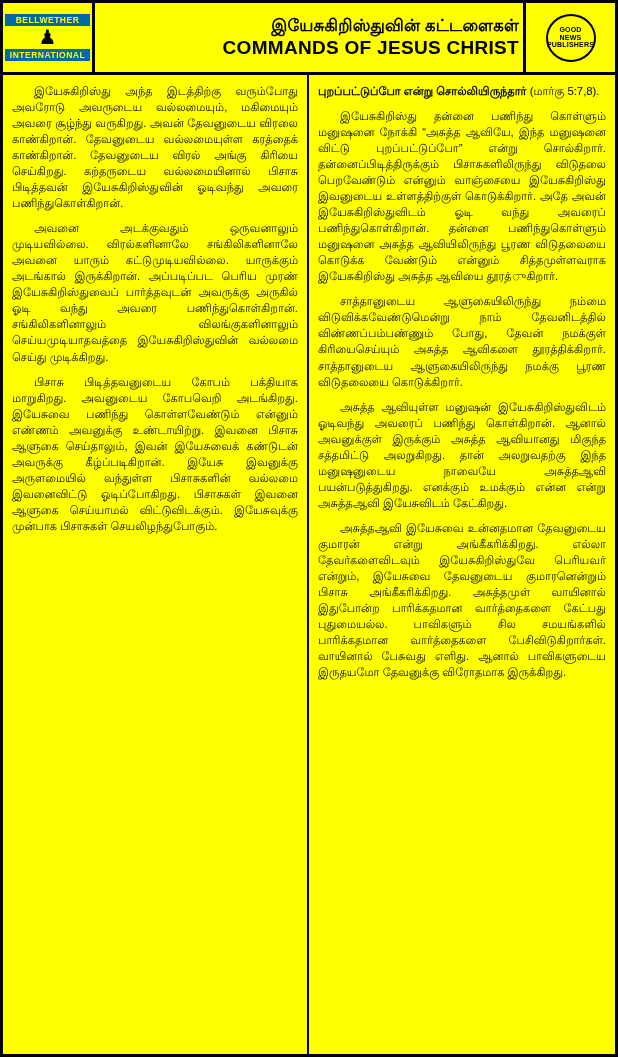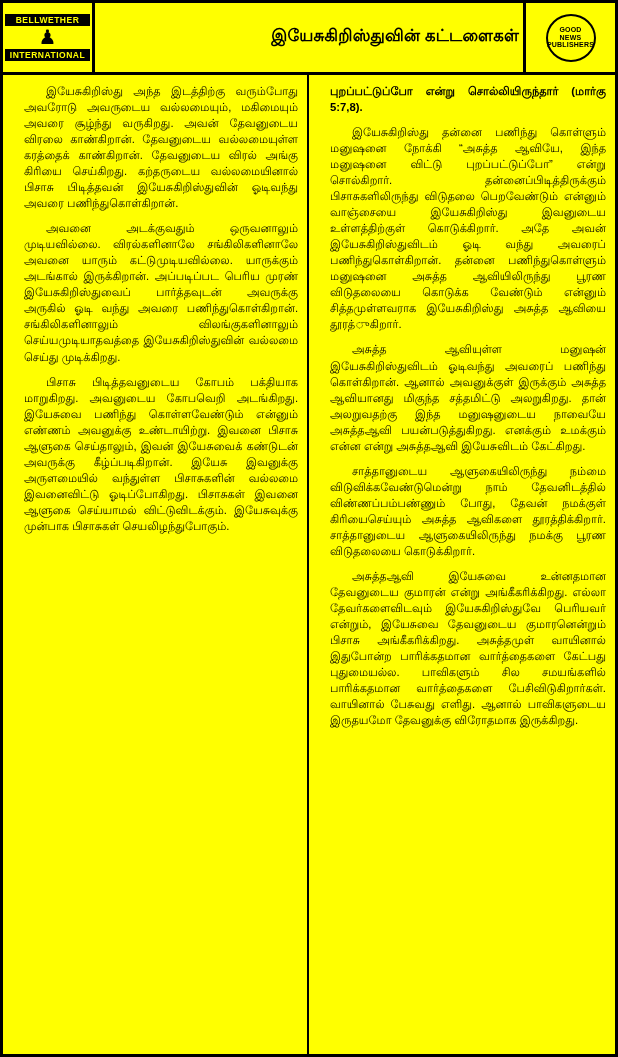--- a/index.html
+++ b/index.html
@@ -46,21 +46,21 @@
   .logo-inner {
     width: 100%;
     text-align: center;
   }
   .logo-band {
     display: block;
     font-size: 8.5px;
     font-weight: bold;
     letter-spacing: 0.5px;
     color: #000000;
-    background: #000000;
+    background: #0369a1;
     color: #ffff00;
     padding: 1px 2px;
     margin: 1px 0;
     line-height: 1.2;
   }
   .logo-emblem {
     font-size: 20px;
     line-height: 1;
     color: #000000;
     margin: 1px 0 2px 0;
@@ -112,21 +112,20 @@
   .body-area {
     display: flex;
     height: calc(1057px - 6px - 72px);
     box-sizing: border-box;
   }
   .col {
     box-sizing: border-box;
     padding: 8px 9px 6px 9px;
     width: 50%;
     overflow: hidden;
-    margin-left: 12px;
   }
   .col.left {
     border-right: 2px solid #000000;
   }
   p.para {
     margin: 0 0 9px 0;
     font-size: 11.3px;
     line-height: 1.42;
     color: #000000;
     text-align: justify;
@@ -141,40 +140,41 @@
   }
   h2.subhead {
     margin: 14px 0 8px 0;
     font-size: 12.8px;
     font-weight: bold;
     color: #000000;
     line-height: 1.35;
     text-align: justify;
   }
   .verse-ref {
-    font-weight: bold;
+    font-weight: normal;
   }
 </style>
 </head>
 <body>
 
 <div class="page">
 
   <div class="header">
 
     <div class="logo-box">
       <div class="logo-inner">
         <span class="logo-band">BELLWETHER</span>
         <div class="logo-emblem">♟</div>
         <span class="logo-band">INTERNATIONAL</span>
       </div>
     </div>
 
     <div class="title-box">
       <div class="title-ta">இயேசுகிறிஸ்துவின்  கட்டளைகள்</div>
+      <div class="title-en">COMMANDS OF JESUS CHRIST</div>
     </div>
 
     <div class="logo-box right">
       <div class="logo-oval">
         <span>GOOD</span>
         <span>NEWS</span>
         <span>PUBLISHERS</span>
       </div>
     </div>
 
@@ -184,20 +184,20 @@
 
     <div class="col left">
       <p class="para">இயேசுகிறிஸ்து அந்த இடத்திற்கு வரும்போது அவரோடு அவருடைய வல்லமையும், மகிமையும் அவரை சூழ்ந்து வருகிறது. அவன் தேவனுடைய விரலை காண்கிறான். தேவனுடைய வல்லமையுள்ள கரத்தைக் காண்கிறான். தேவனுடைய விரல் அங்கு கிரியை செய்கிறது. கற்தருடைய வல்லமையினால் பிசாசு பிடித்தவன் இயேசுகிறிஸ்துவின் ஓடிவந்து அவரை பணிந்துகொள்கிறான்.</p>
       <p class="para">அவனை அடக்குவதும் ஒருவனாலும் முடியவில்லை. விரல்களினாலே சங்கிலிகளினாலே அவனை யாரும் கட்டுமுடியவில்லை. யாருக்கும் அடங்கால் இருக்கிறான். அப்படிப்பட பெரிய முரண் இயேசுகிறிஸ்துவைப் பார்த்தவுடன் அவருக்கு அருகில் ஓடி வந்து அவரை பணிந்துகொள்கிறான். சங்கிலிகளினாலும் விலங்குகளினாலும் செய்யமுடியாதவத்தை இயேசுகிறிஸ்துவின் வல்லமை செய்து முடிக்கிறது.</p>
       <p class="para">பிசாசு பிடித்தவனுடைய கோபம் பக்தியாக மாறுகிறது. அவனுடைய கோபவெறி அடங்கிறது. இயேசுவை பணிந்து கொள்ளவேண்டும் என்னும் எண்ணம் அவனுக்கு உண்டாயிற்று. இவனை பிசாசு ஆளுகை செய்தாலும், இவன் இயேசுவைக் கண்டுடன் அவருக்கு கீழ்ப்படிகிறான். இயேசு இவனுக்கு அருளமையில் வந்துள்ள பிசாசுகளின் வல்லமை இவனைவிட்டு ஓடிப்போகிறது. பிசாசுகள் இவனை ஆளுகை செய்யாமல் விட்டுவிடக்கும். இயேசுவுக்கு முன்பாக பிசாசுகள் செயலிழந்துபோகும்.</p>
     </div>
 
     <div class="col right">
       <p class="para bold noindent"><span>புறப்பட்டுப்போ என்று சொல்லியிருந்தார்</span> <span class="verse-ref">(மார்கு 5:7,8).</span></p>
       <p class="para">இயேசுகிறிஸ்து தன்னை பணிந்து கொள்ளும் மனுஷனை நோக்கி “அசுத்த ஆவியே, இந்த மனுஷனை விட்டு புறப்பட்டுப்போ” என்று சொல்கிறார். தன்னைப்பிடித்திருக்கும் பிசாசுகளிலிருந்து விடுதலை பெறவேண்டும் என்னும் வாஞ்சையை இயேசுகிறிஸ்து இவனுடைய உள்ளத்திற்குள் கொடுக்கிறார். அதே அவன் இயேசுகிறிஸ்துவிடம் ஓடி வந்து அவரைப் பணிந்துகொள்கிறான். தன்னை பணிந்துகொள்ளும் மனுஷனை அசுத்த ஆவியிலிருந்து பூரண விடுதலையை கொடுக்க வேண்டும் என்னும் சித்தமுள்ளவராக இயேசுகிறிஸ்து அசுத்த ஆவியை தூரத்ுகிறார்.</p>
+      <p class="para">சாத்தானுடைய ஆளுகையிலிருந்து நம்மை விடுவிக்கவேண்டுமென்று நாம் தேவனிடத்தில் விண்ணப்பம்பண்ணும் போது, தேவன் நமக்குள் கிரியைசெய்யும் அசுத்த ஆவிகளை தூரத்திக்கிறார். சாத்தானுடைய ஆளுகையிலிருந்து நமக்கு பூரண விடுதலையை கொடுக்கிறார்.</p>
       <p class="para">அசுத்த ஆவியுள்ள மனுஷன் இயேசுகிறிஸ்துவிடம் ஓடிவந்து அவரைப் பணிந்து கொள்கிறான். ஆனால் அவனுக்குள் இருக்கும் அசுத்த ஆவியானது மிகுந்த சத்தமிட்டு அலறுகிறது. தான் அலறுவதற்கு இந்த மனுஷனுடைய நாவையே அசுத்தஆவி பயன்படுத்துகிறது. எனக்கும் உமக்கும் என்ன என்று அசுத்தஆவி இயேசுவிடம் கேட்கிறது.</p>
-      <p class="para">சாத்தானுடைய ஆளுகையிலிருந்து நம்மை விடுவிக்கவேண்டுமென்று நாம் தேவனிடத்தில் விண்ணப்பம்பண்ணும் போது, தேவன் நமக்குள் கிரியைசெய்யும் அசுத்த ஆவிகளை தூரத்திக்கிறார். சாத்தானுடைய ஆளுகையிலிருந்து நமக்கு பூரண விடுதலையை கொடுக்கிறார்.</p>
       <p class="para">அசுத்தஆவி இயேசுவை உன்னதமான தேவனுடைய குமாரன் என்று அங்கீகரிக்கிறது. எல்லா தேவர்களைவிடவும் இயேசுகிறிஸ்துவே பெரியவர் என்றும், இயேசுவை தேவனுடைய குமாரனென்றும் பிசாசு அங்கீகரிக்கிறது. அசுத்தமுள் வாயினால் இதுபோன்ற பாரிக்கதமான வார்த்தைகளை கேட்பது புதுமையல்ல. பாவிகளும் சில சமயங்களில் பாரிக்கதமான வார்த்தைகளை பேசிவிடுகிறார்கள். வாயினால் பேசுவது எளிது. ஆனால் பாவிகளுடைய இருதயமோ தேவனுக்கு விரோதமாக இருக்கிறது.</p>
     </div>
 
   </div>
 
 </div>
 
 </body></html>

